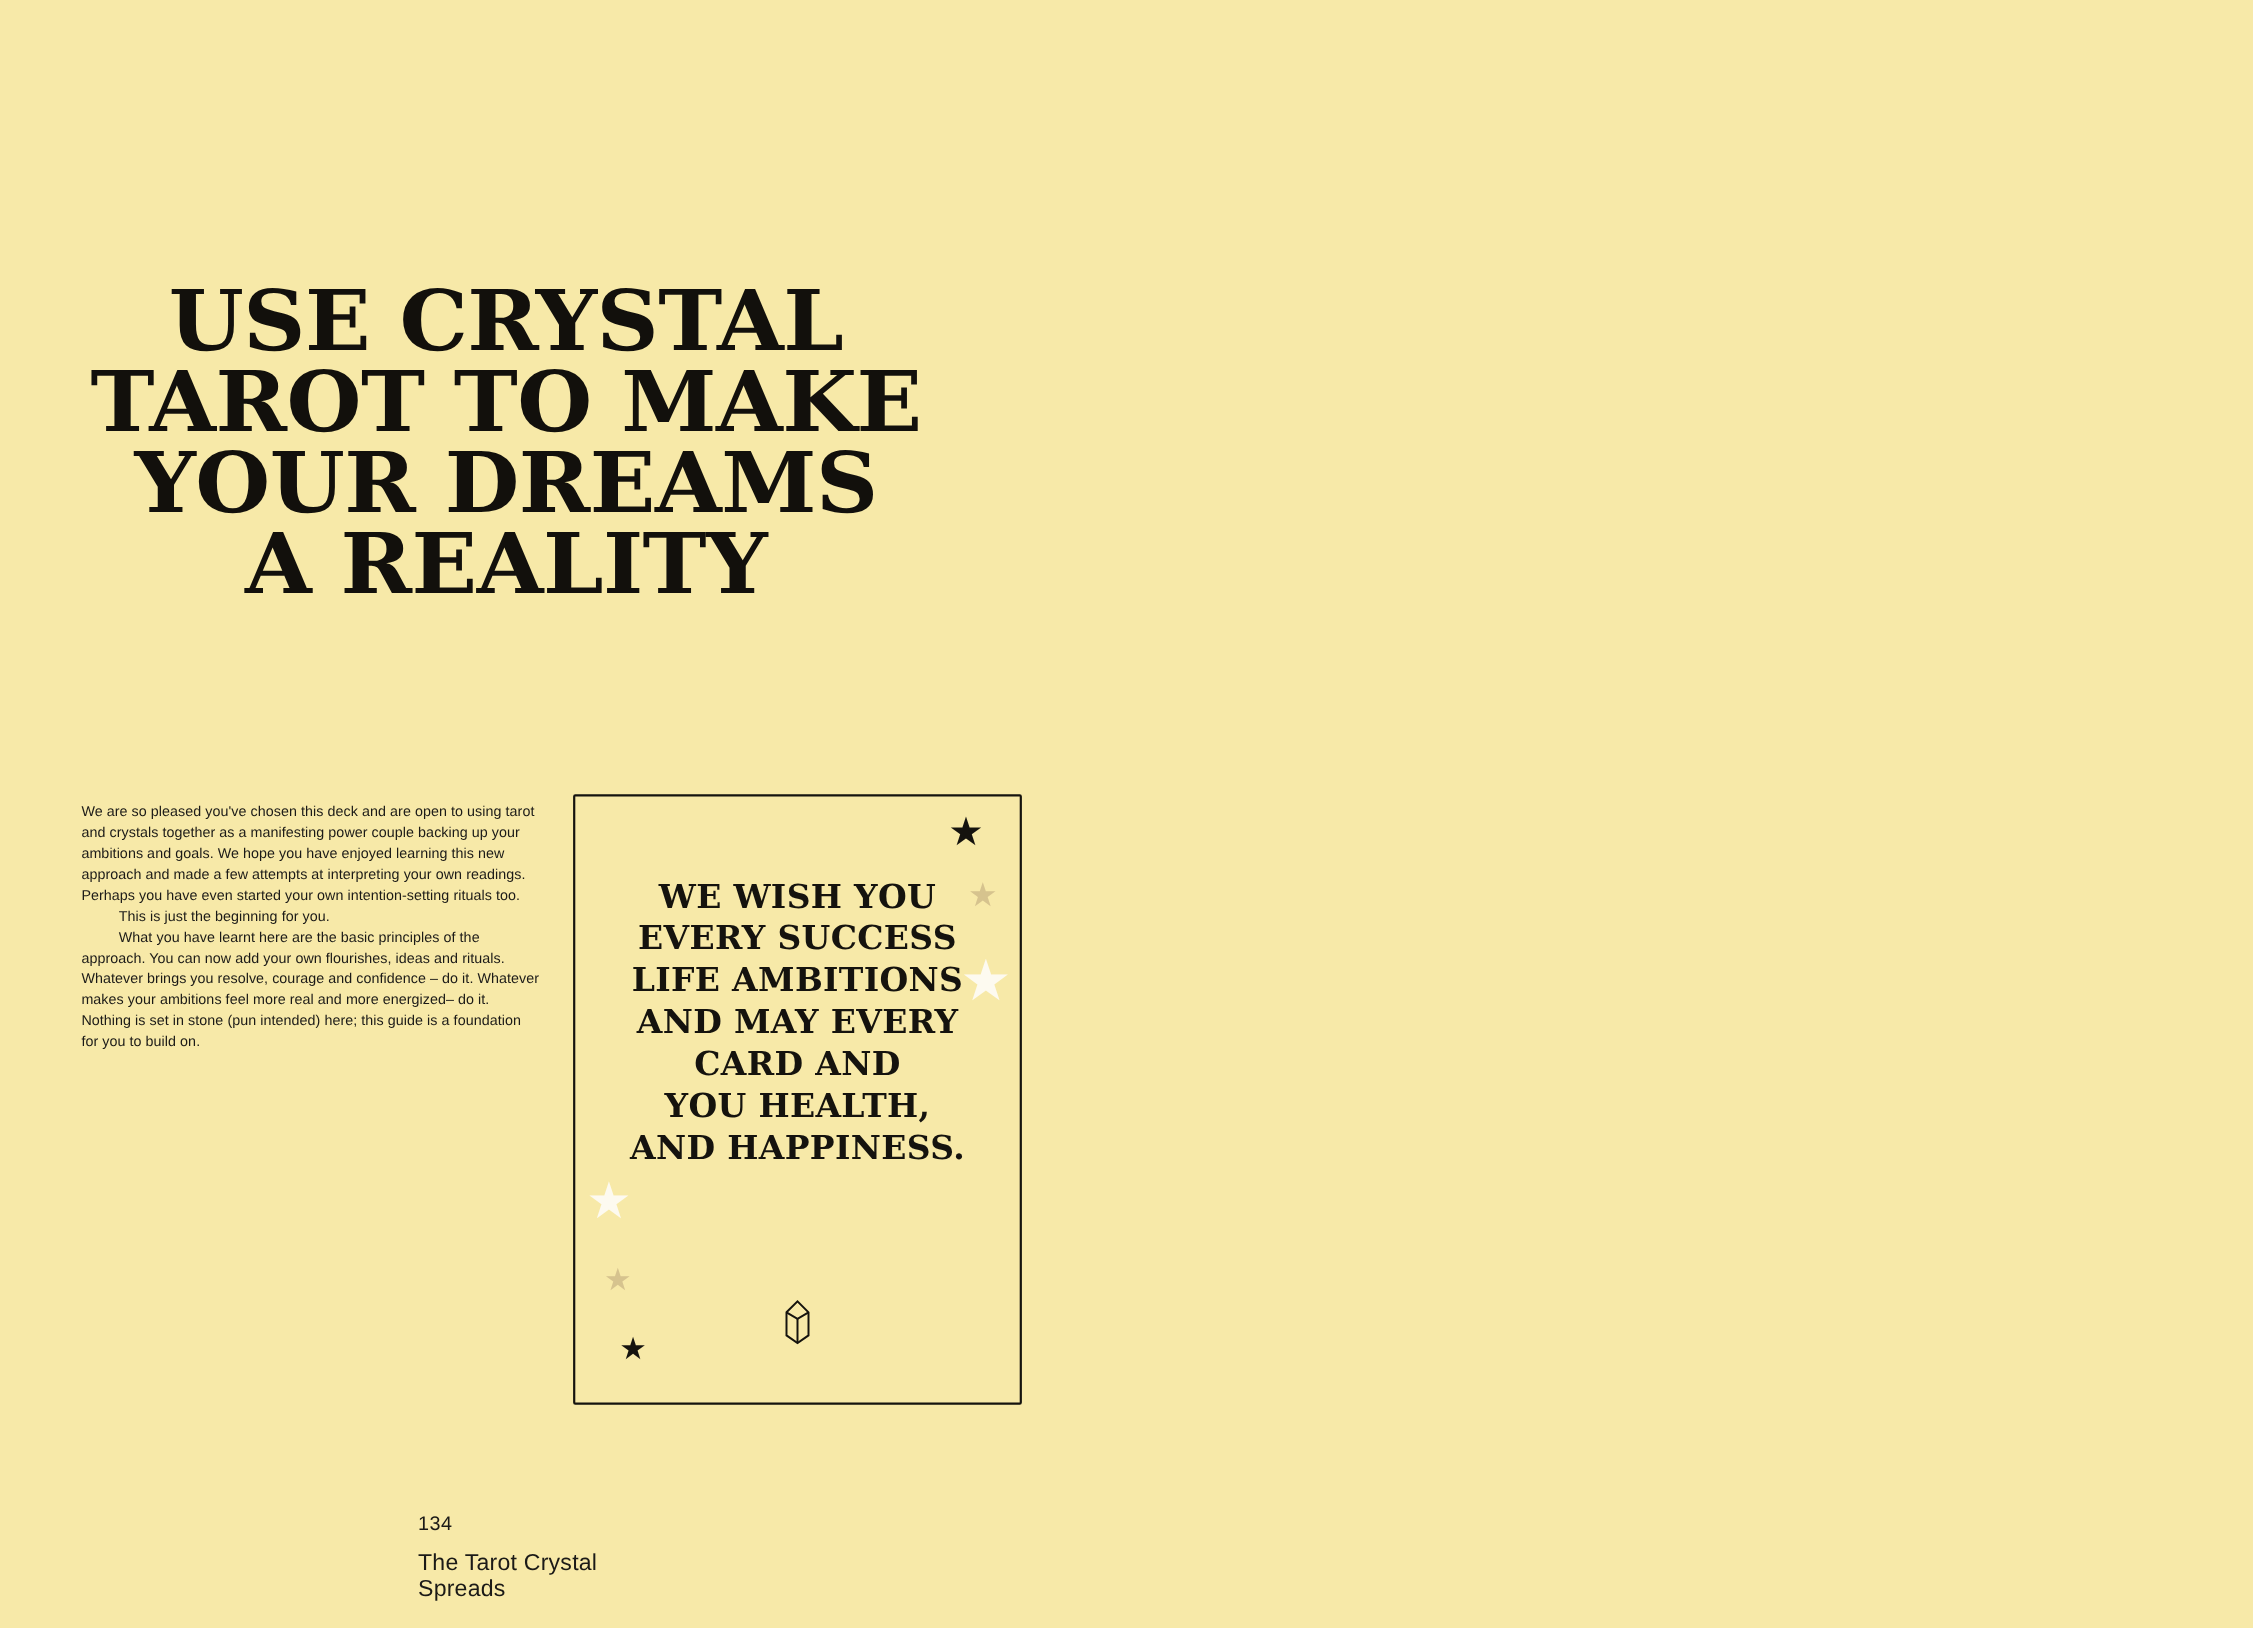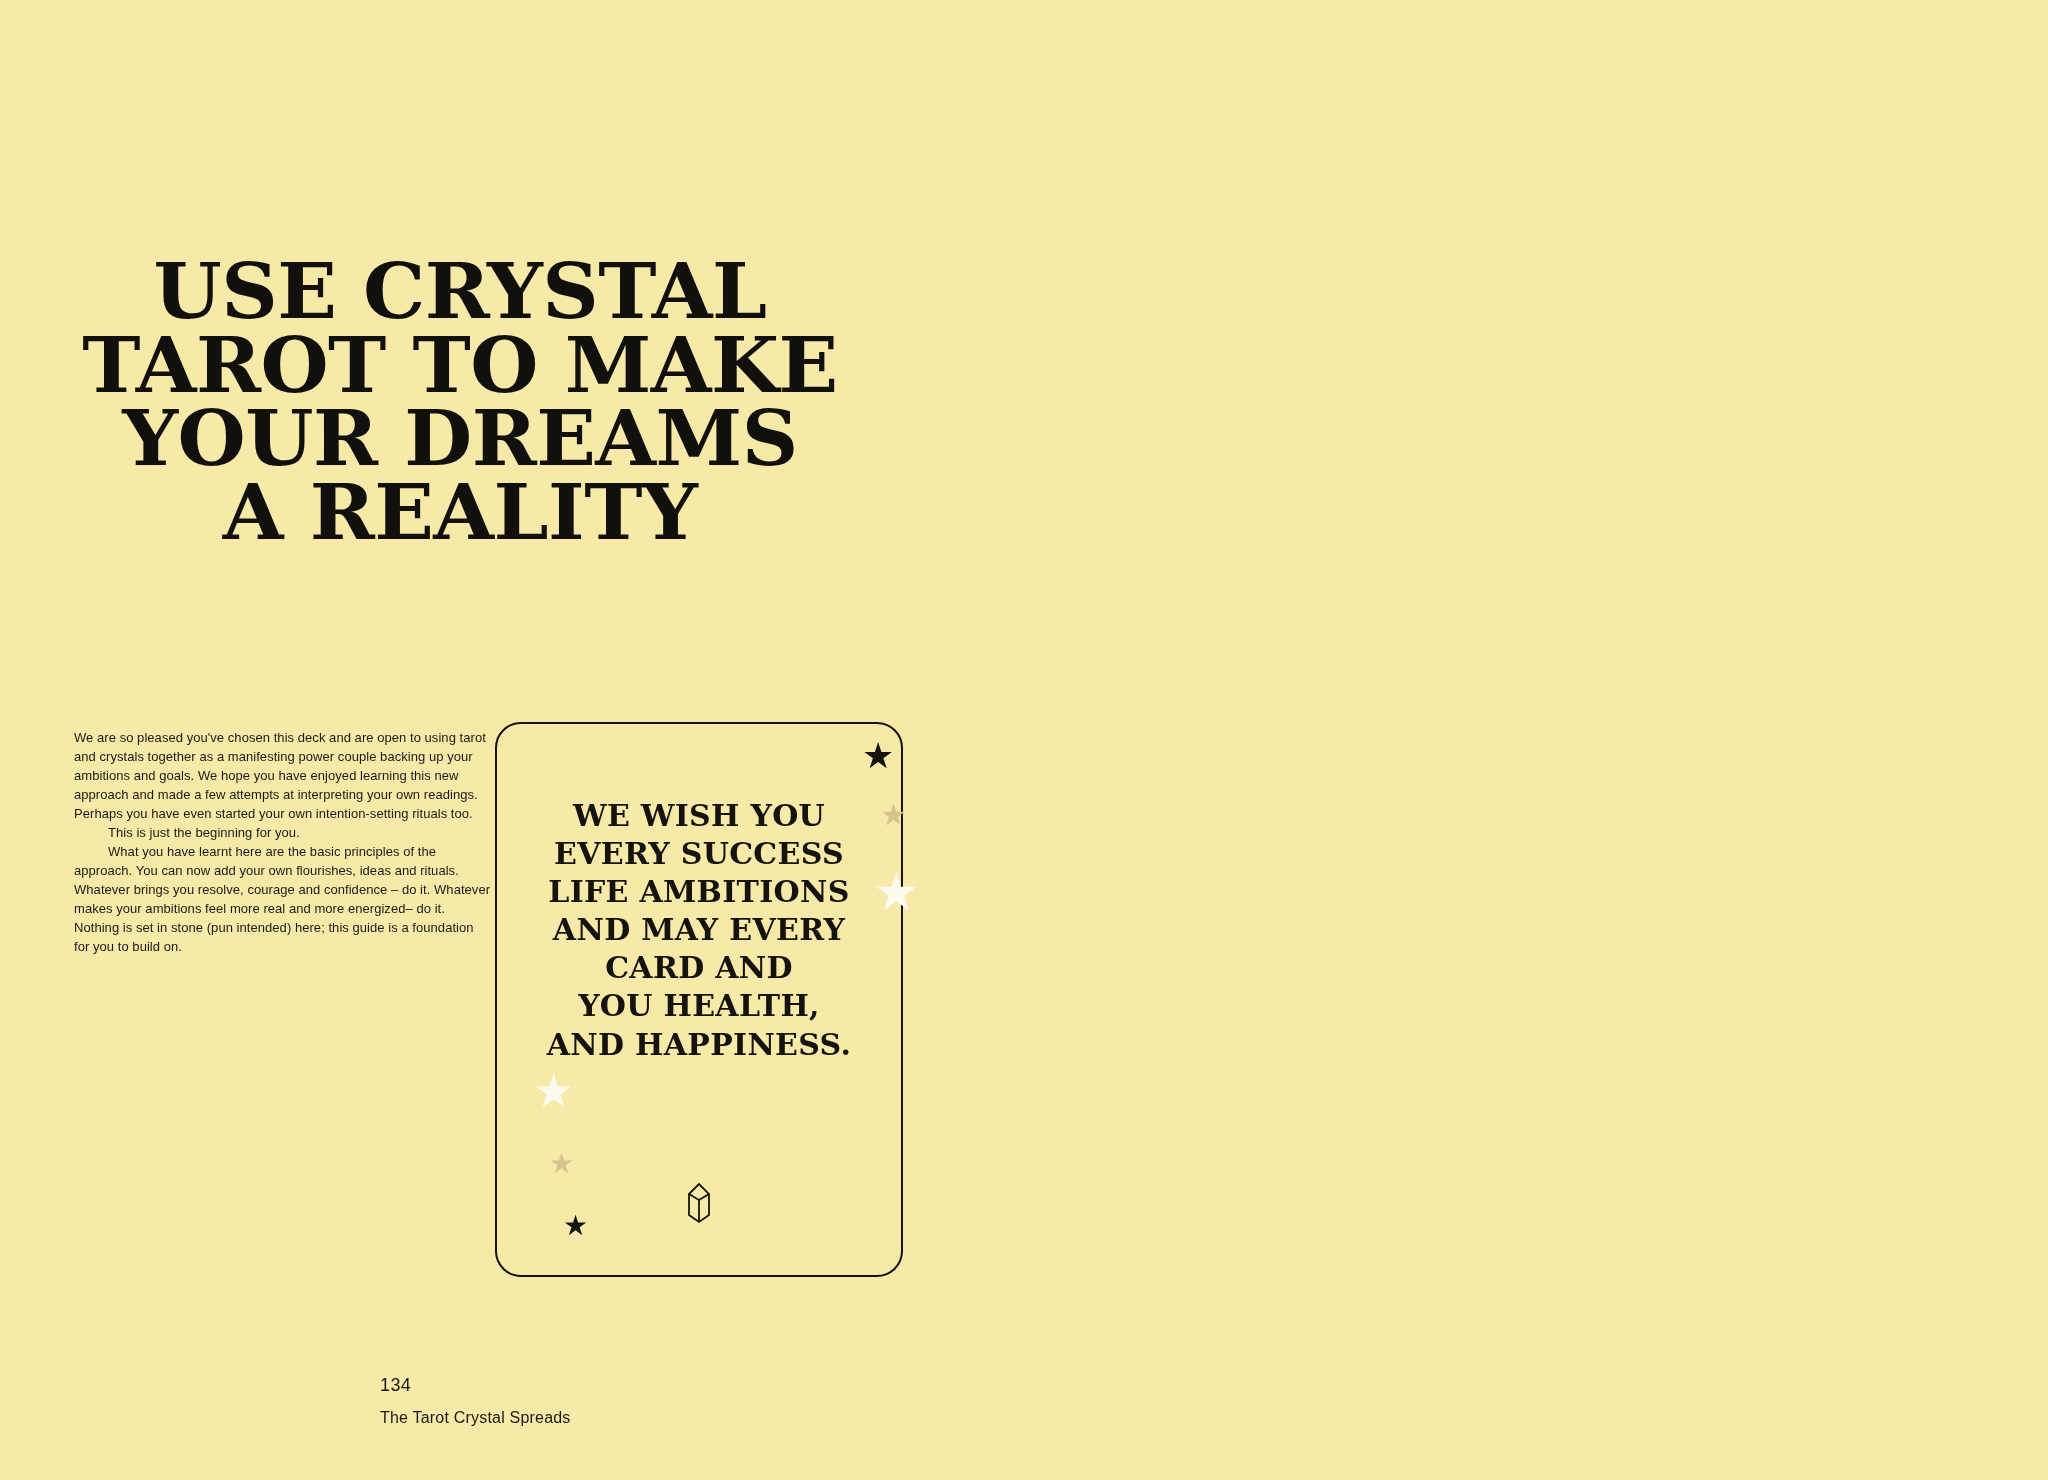--- a/index.html
+++ b/index.html
@@ -68,26 +68,26 @@
   }
   .body-col p {
     margin: 0;
   }
   .body-col p.ind {
     text-indent: 34px;
   }
 
   .wish-card {
     position: absolute;
-    left: 495px;
+    left: 521px;
     top: 722px;
     width: 408px;
     height: 555px;
     border: 2.5px solid #15130e;
-    border-radius: 26px;
+    border-radius: 2px;
     box-sizing: border-box;
   }
   .wish-text {
     position: absolute;
     left: 0;
     right: 0;
     top: 73px;
     text-align: center;
     font-family: "DejaVu Serif", serif;
     font-weight: bold;
@@ -119,21 +119,21 @@
   .folio {
     position: absolute;
     text-align: left;
     color: #1b1a17;
   }
   .folio .num {
     font-size: 18px;
     letter-spacing: 0.4px;
   }
   .folio .cap {
-    font-size: 16px;
+    font-size: 21px;
     margin-top: 13px;
     letter-spacing: 0.2px;
   }
   .folio-left { left: 380px; top: 1375px; width: 220px; }
 </style>
 </head>
 <body>
 
 <div class="spread">
 

